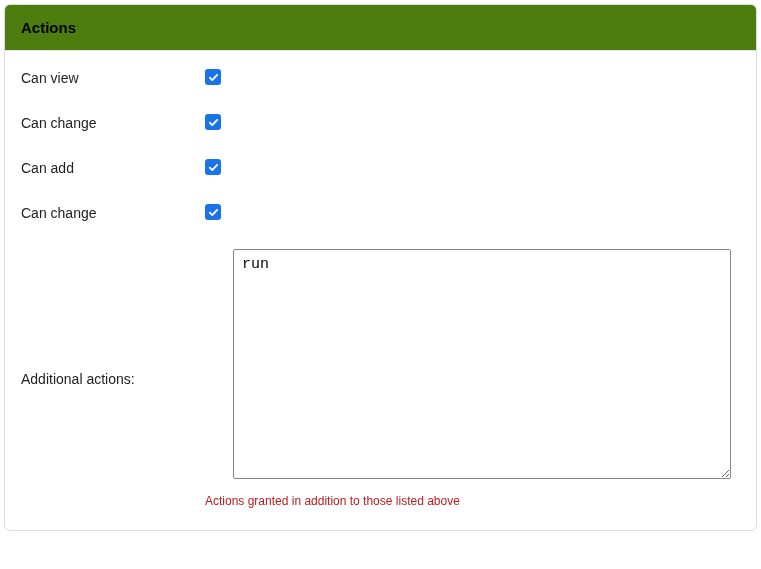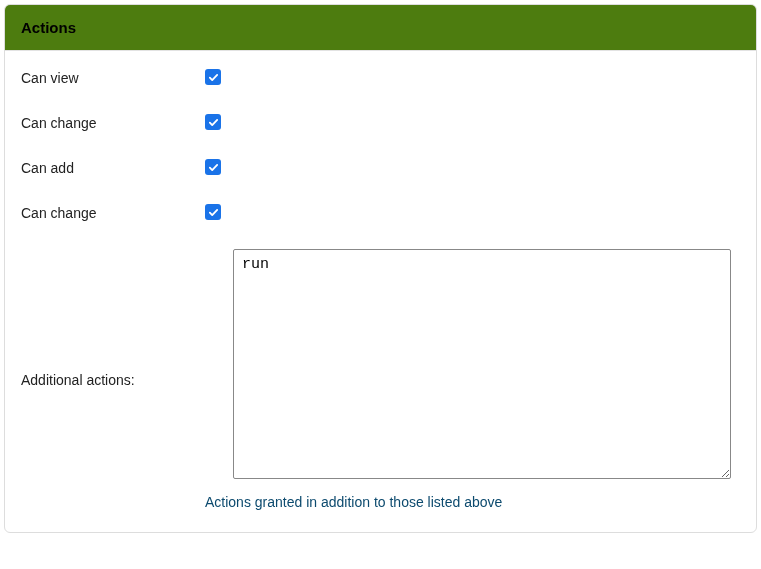--- a/index.html
+++ b/index.html
@@ -79,22 +79,22 @@
       border-radius: 2px;
       padding: 6px 8px;
       font-family: "Courier New", Courier, monospace;
       font-size: 15px;
       resize: both;
       outline: none;
       margin-left: 28px;
     }
     .help-text {
       margin-top: 12px;
-      font-size: 14px;
-      color: #0c4a6e;
+      font-size: 12px;
+      color: #b91c1c;
     }
     .row-textarea {
       margin-bottom: 0;
     }
   </style>
 </head>
 <body>
 
 <div class="panel">
   <div class="panel-header">

